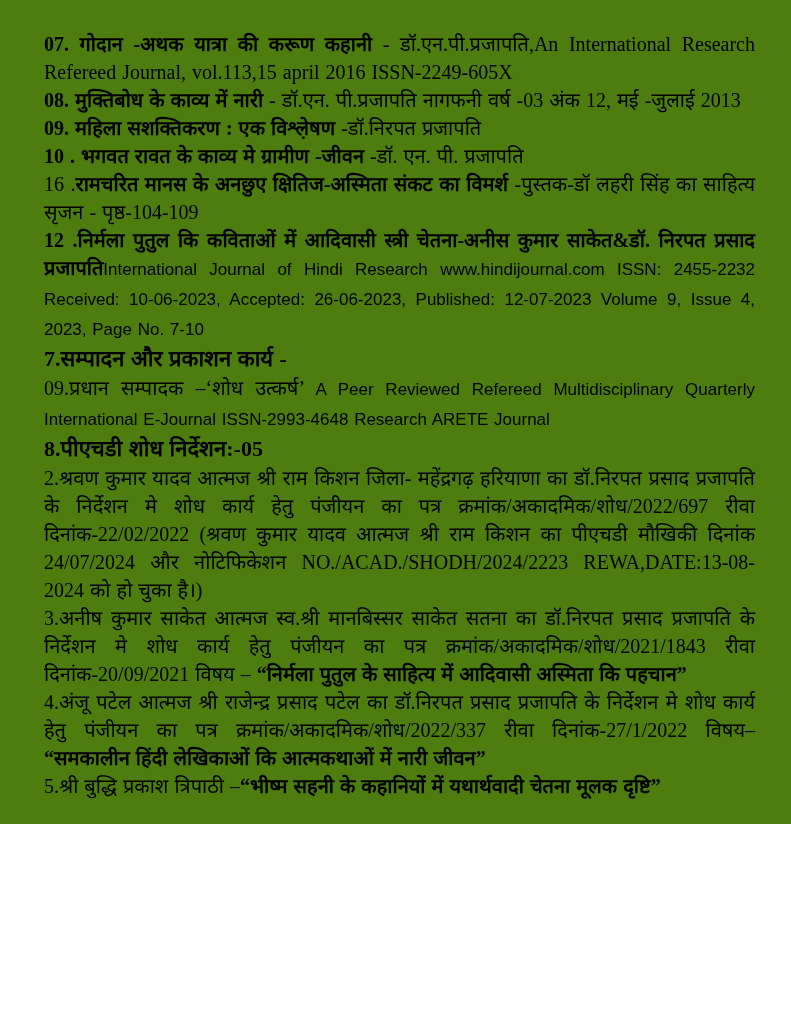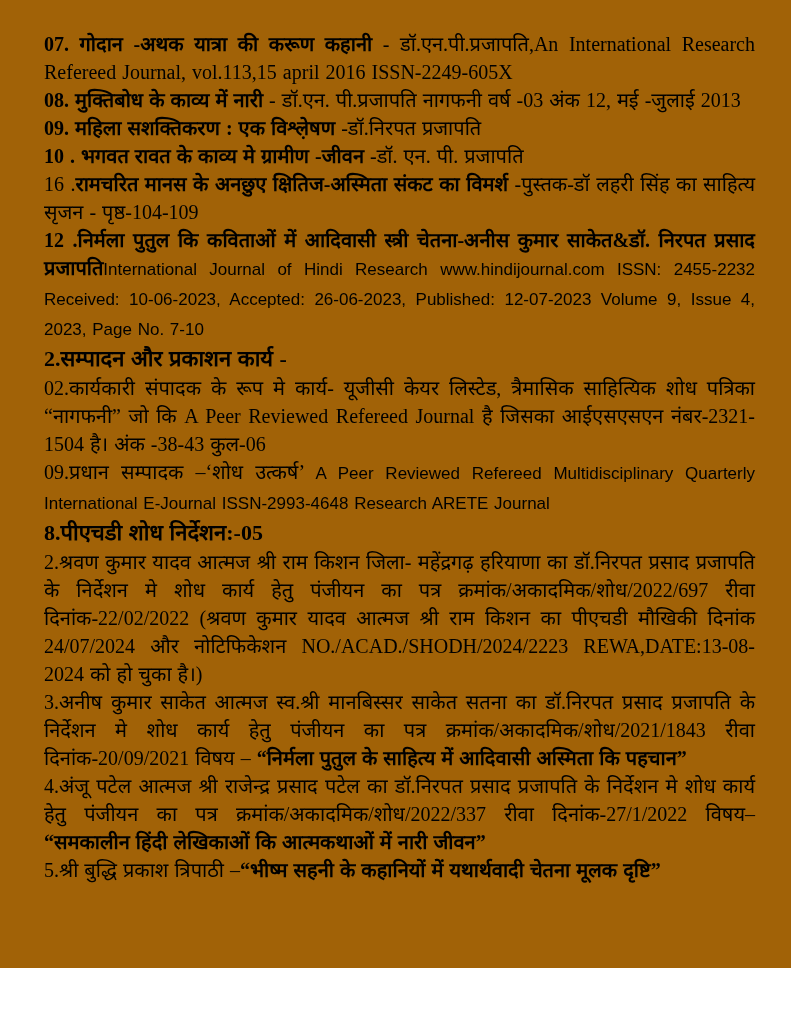--- a/index.html
+++ b/index.html
@@ -9,23 +9,23 @@
   }
   body {
     width: 791px;
     height: 1024px;
     overflow: hidden;
     color: #000000;
   }
   .page {
     box-sizing: border-box;
     width: 791px;
-    height: 968px;
+    height: 824px;
     padding: 30px 36px 0 44px;
-    background: #a16207;
+    background: #4d7c0f;
   }
   p.line {
     margin: 0;
     padding: 0;
     font-family: "Liberation Serif", "DejaVu Serif", serif;
     font-size: 20px;
     line-height: 28px;
     text-align: justify;
     color: #000000;
     word-spacing: 1px;
@@ -56,22 +56,21 @@
 <body>
 
 <div class="page">
   <div>
       <p class="line"><span class="seg-bold">07. गोदान -अथक यात्रा की करूण कहानी </span><span class="seg-regular">- डॉ.एन.पी.प्रजापति,</span><span class="seg-latin-serif">An International Research Refereed Journal, vol.113,15 april 2016 ISSN-2249-605X</span></p>
       <p class="line"><span class="seg-bold">08. मुक्तिबोध के काव्य में नारी </span><span class="seg-regular">- डॉ.एन. पी.प्रजापति  नागफनी वर्ष -03 अंक 12, मई -जुलाई 2013</span></p>
       <p class="line"><span class="seg-bold">09. महिला सशक्तिकरण : एक विश्ले़षण </span><span class="seg-regular">-डॉ.निरपत प्रजापति</span></p>
       <p class="line"><span class="seg-bold">10 . भगवत रावत के काव्य मे ग्रामीण -जीवन </span><span class="seg-regular">-डॉ. एन. पी. प्रजापति</span></p>
       <p class="line"><span class="seg-regular">16 .</span><span class="seg-bold">रामचरित मानस के अनछुए क्षितिज-अस्मिता संकट का विमर्श </span><span class="seg-regular">-पुस्तक-डॉ लहरी सिंह का साहित्य सृजन - पृष्ठ-104-109</span></p>
       <p class="line"><span class="seg-bold">12 .निर्मला पुतुल कि कविताओं में आदिवासी स्त्री चेतना-अनीस कुमार साकेत&amp;डॉ. निरपत प्रसाद प्रजापति</span><span class="seg-latin-sans">International Journal of Hindi Research www.hindijournal.com ISSN: 2455-2232 Received: 10-06-2023, Accepted: 26-06-2023, Published: 12-07-2023 Volume 9, Issue 4, 2023, Page No. 7-10</span></p>
-      <p class="line heading"><span class="seg-bold">2.सम्पादन और प्रकाशन कार्य -</span></p>
-      <p class="line"><span class="seg-regular">02.कार्यकारी संपादक के रूप मे कार्य- यूजीसी केयर लिस्टेड, त्रैमासिक साहित्यिक शोध पत्रिका “नागफनी” जो कि </span><span class="seg-latin-serif">A Peer Reviewed Refereed Journal </span><span class="seg-regular">है जिसका आईएसएसएन नंबर-2321-1504 है। अंक -38-43 कुल-06</span></p>
+      <p class="line heading"><span class="seg-bold">7.सम्पादन और प्रकाशन कार्य -</span></p>
       <p class="line"><span class="seg-regular">09.प्रधान सम्पादक –‘शोध उत्कर्ष’ </span><span class="seg-latin-sans">A Peer Reviewed Refereed Multidisciplinary Quarterly International E-Journal ISSN-2993-4648 Research ARETE Journal</span></p>
       <p class="line heading"><span class="seg-bold">8.पीएचडी शोध निर्देशन:-05</span></p>
       <p class="line"><span class="seg-regular">2.श्रवण कुमार यादव आत्मज श्री राम किशन जिला- महेंद्रगढ़ हरियाणा का डॉ.निरपत प्रसाद प्रजापति के निर्देशन मे शोध कार्य हेतु पंजीयन का पत्र क्रमांक/अकादमिक/शोध/2022/697 रीवा दिनांक-22/02/2022 (श्रवण कुमार यादव आत्मज श्री राम किशन का पीएचडी मौखिकी दिनांक 24/07/2024 और नोटिफिकेशन </span><span class="seg-latin-serif">NO./ACAD./SHODH/2024/2223 REWA,DATE:13-08-2024 </span><span class="seg-regular">को हो चुका है।)</span></p>
       <p class="line"><span class="seg-regular">3.अनीष कुमार साकेत आत्मज स्व.श्री  मानबिस्सर साकेत सतना का डॉ.निरपत प्रसाद प्रजापति के निर्देशन मे शोध कार्य हेतु पंजीयन का पत्र क्रमांक/अकादमिक/शोध/2021/1843 रीवा दिनांक-20/09/2021 विषय – </span><span class="seg-bold">“निर्मला पुतुल के साहित्य में आदिवासी अस्मिता कि पहचान”</span></p>
       <p class="line"><span class="seg-regular">4.अंजू पटेल आत्मज श्री राजेन्द्र प्रसाद पटेल का डॉ.निरपत प्रसाद प्रजापति के निर्देशन मे शोध कार्य हेतु पंजीयन का पत्र क्रमांक/अकादमिक/शोध/2022/337 रीवा दिनांक-27/1/2022 विषय– </span><span class="seg-bold">“समकालीन हिंदी लेखिकाओं कि आत्मकथाओं में नारी जीवन”</span></p>
       <p class="line"><span class="seg-regular">5.श्री बुद्धि प्रकाश त्रिपाठी –</span><span class="seg-bold">“भीष्म सहनी के कहानियों में यथार्थवादी चेतना मूलक दृष्टि”</span></p>
     </div>
 </div>
 
 </body></html>

